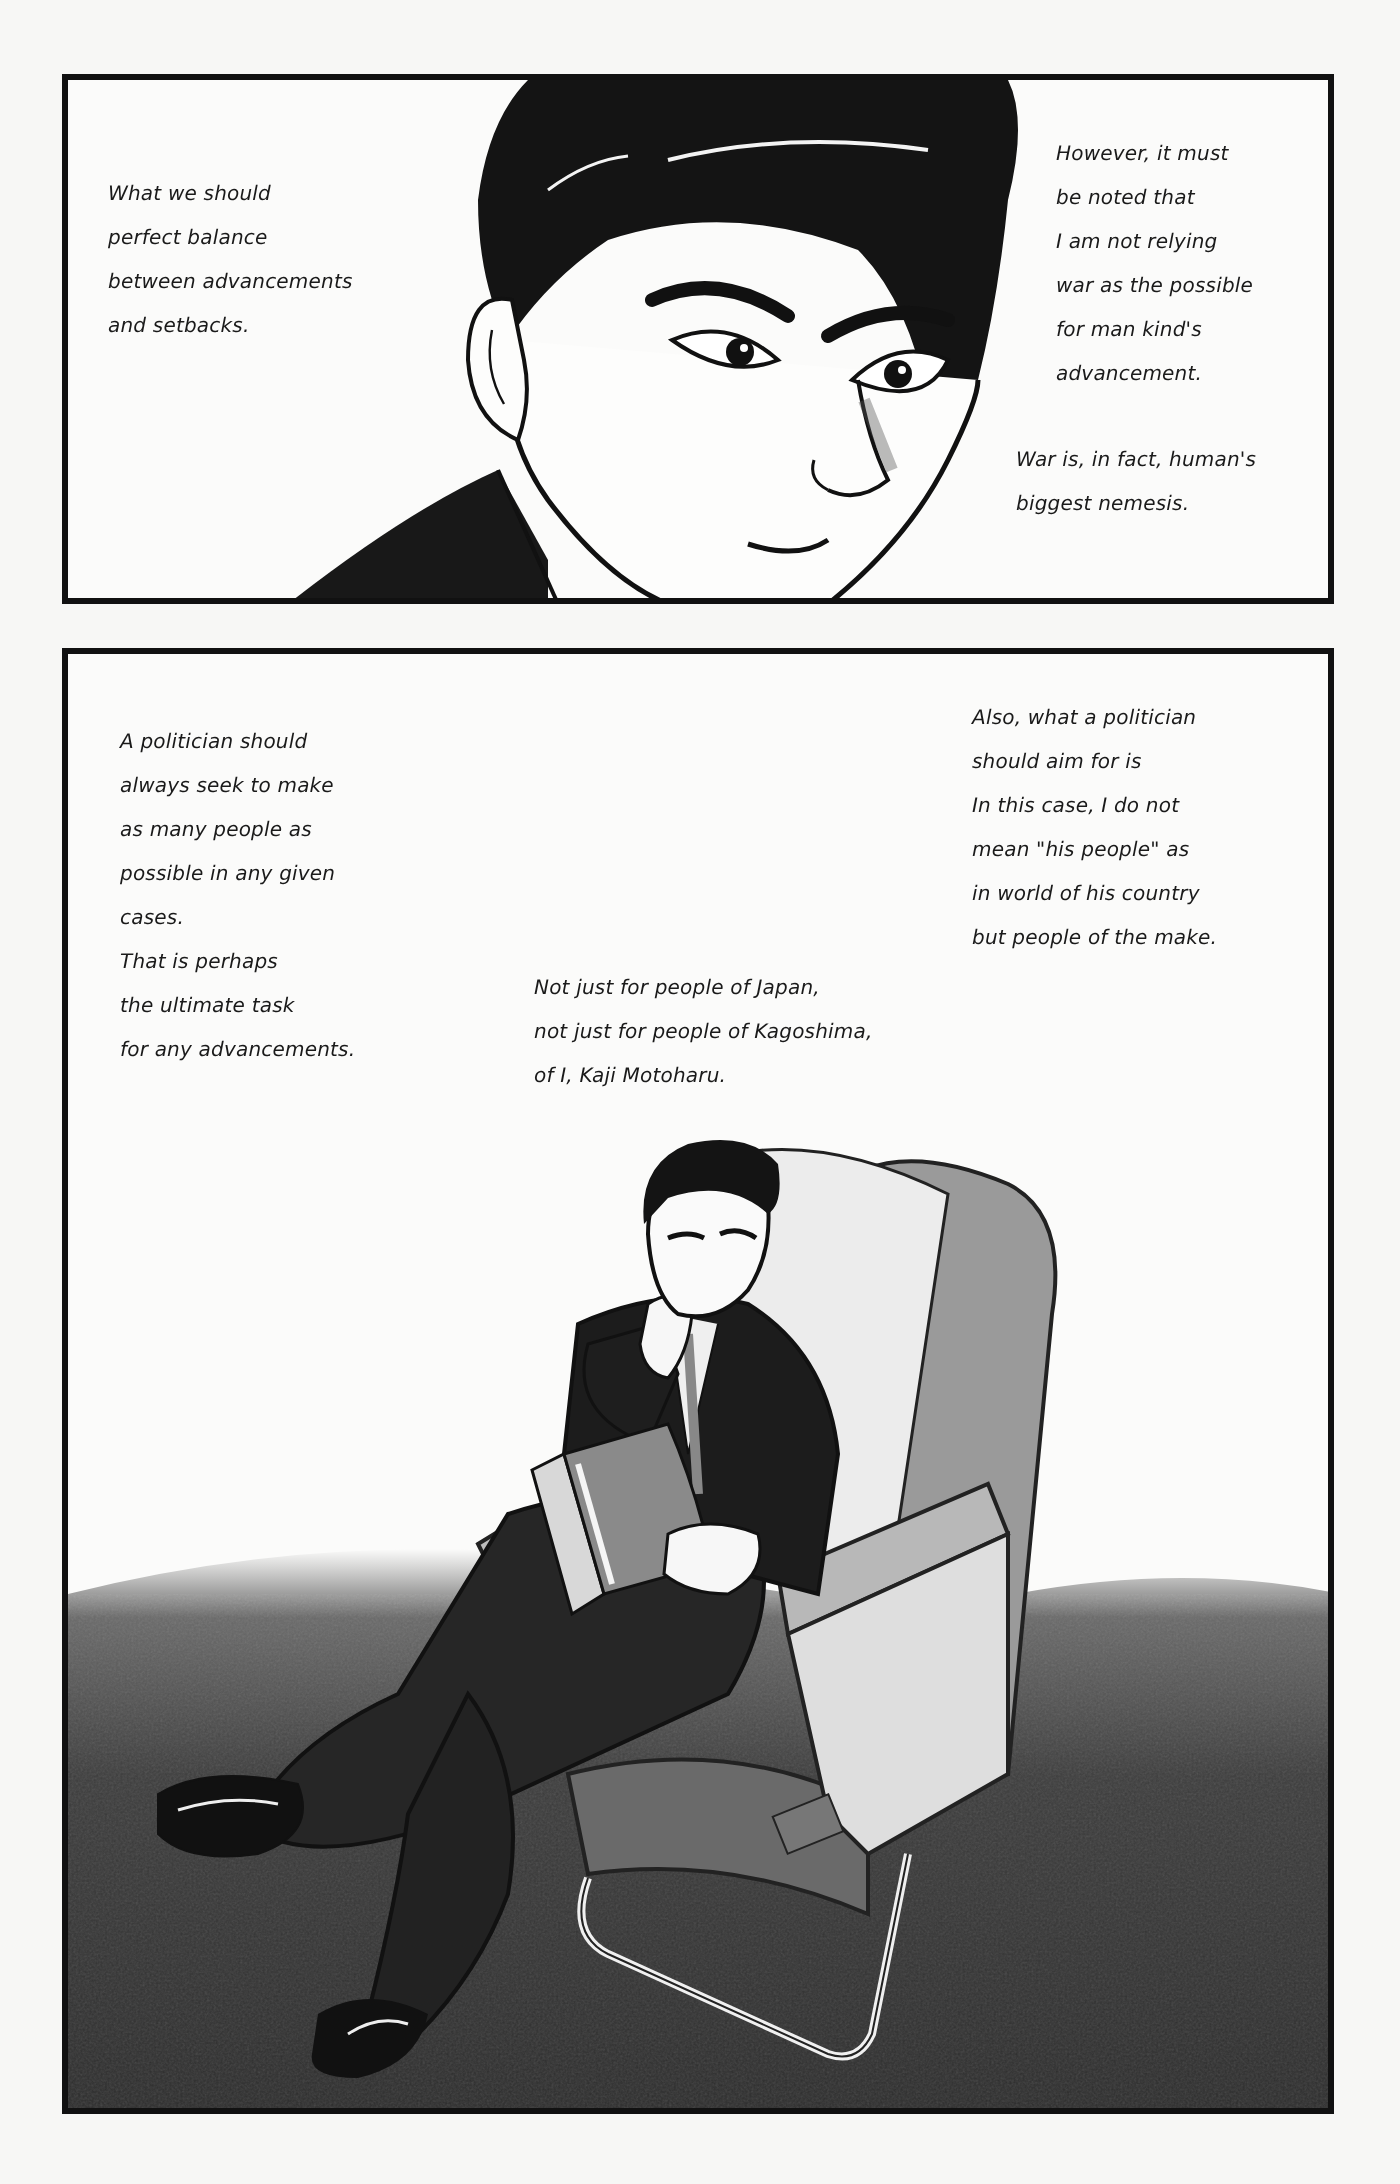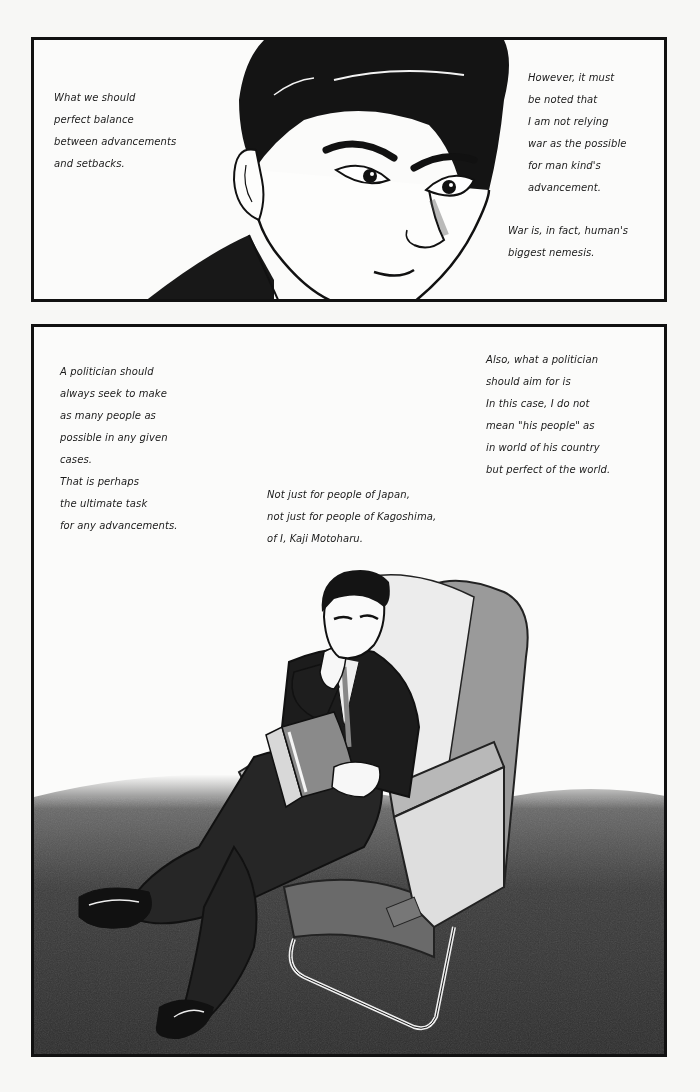--- a/index.html
+++ b/index.html
@@ -153,21 +153,21 @@
     <div>the ultimate task</div>
     <div>for any advancements.</div>
   </div>
 
   <div class="caption" style="left:452px;top:22px;">
     <div>Also, what a politician</div>
     <div>should aim for is</div>
     <div>In this case, I do not</div>
     <div>mean "his people" as</div>
     <div>in world of his country</div>
-    <div>but perfect of the world.</div>
+    <div>but people of the make.</div>
   </div>
 
   <div class="caption" style="left:233px;top:157px;">
     <div>Not just for people of Japan,</div>
     <div>not just for people of Kagoshima,</div>
     <div>of I, Kaji Motoharu.</div>
   </div>
 </div>
 
 </body></html>

